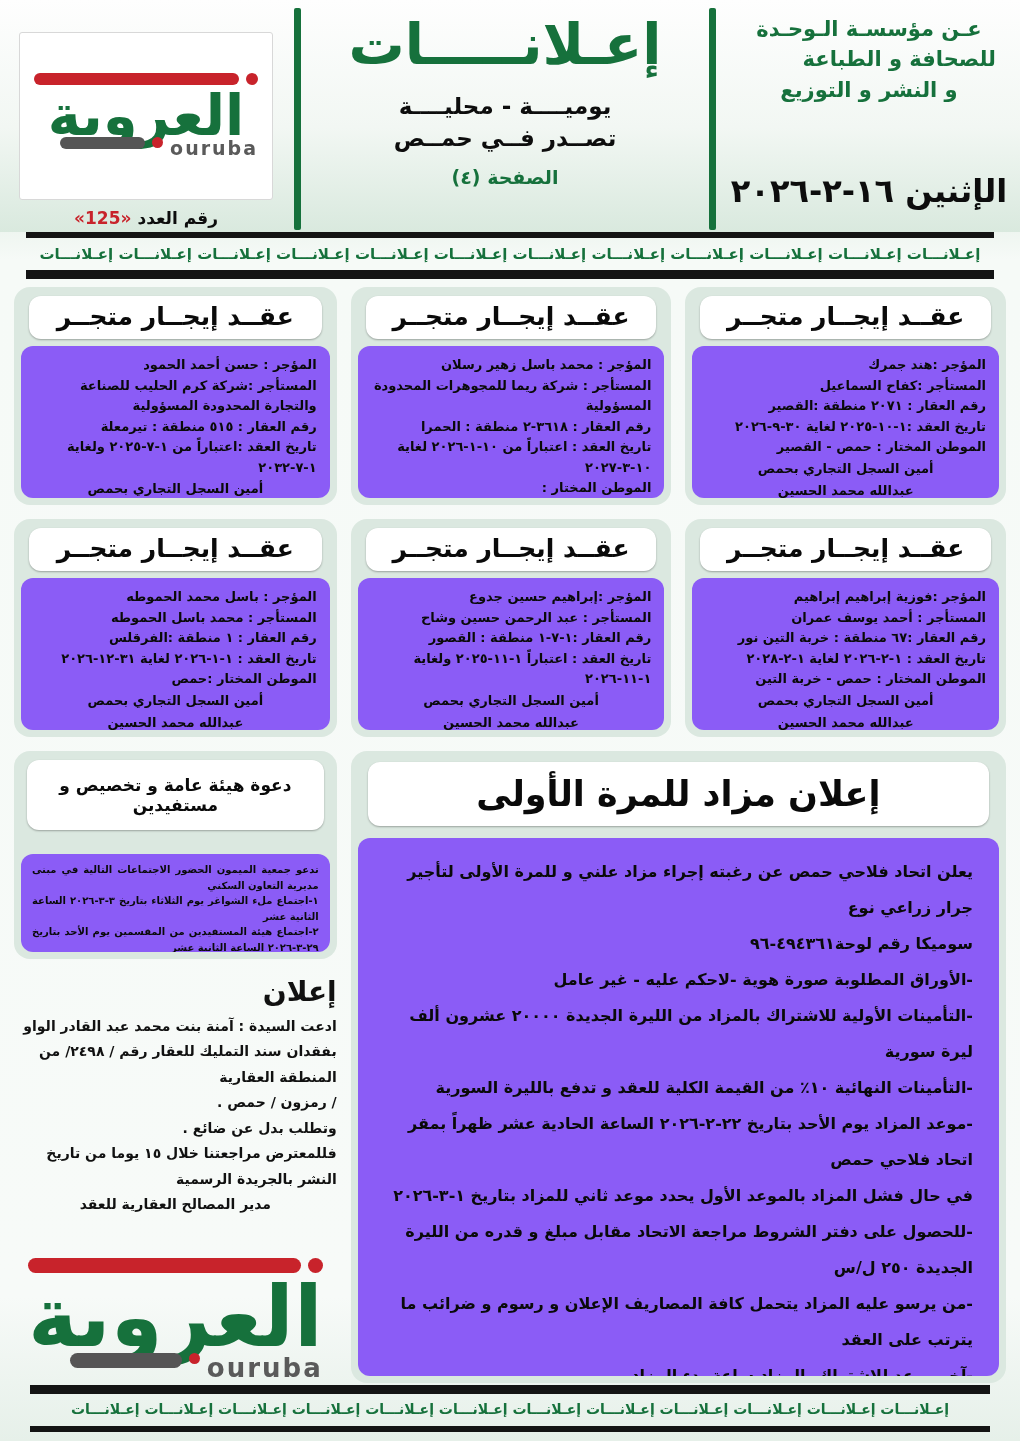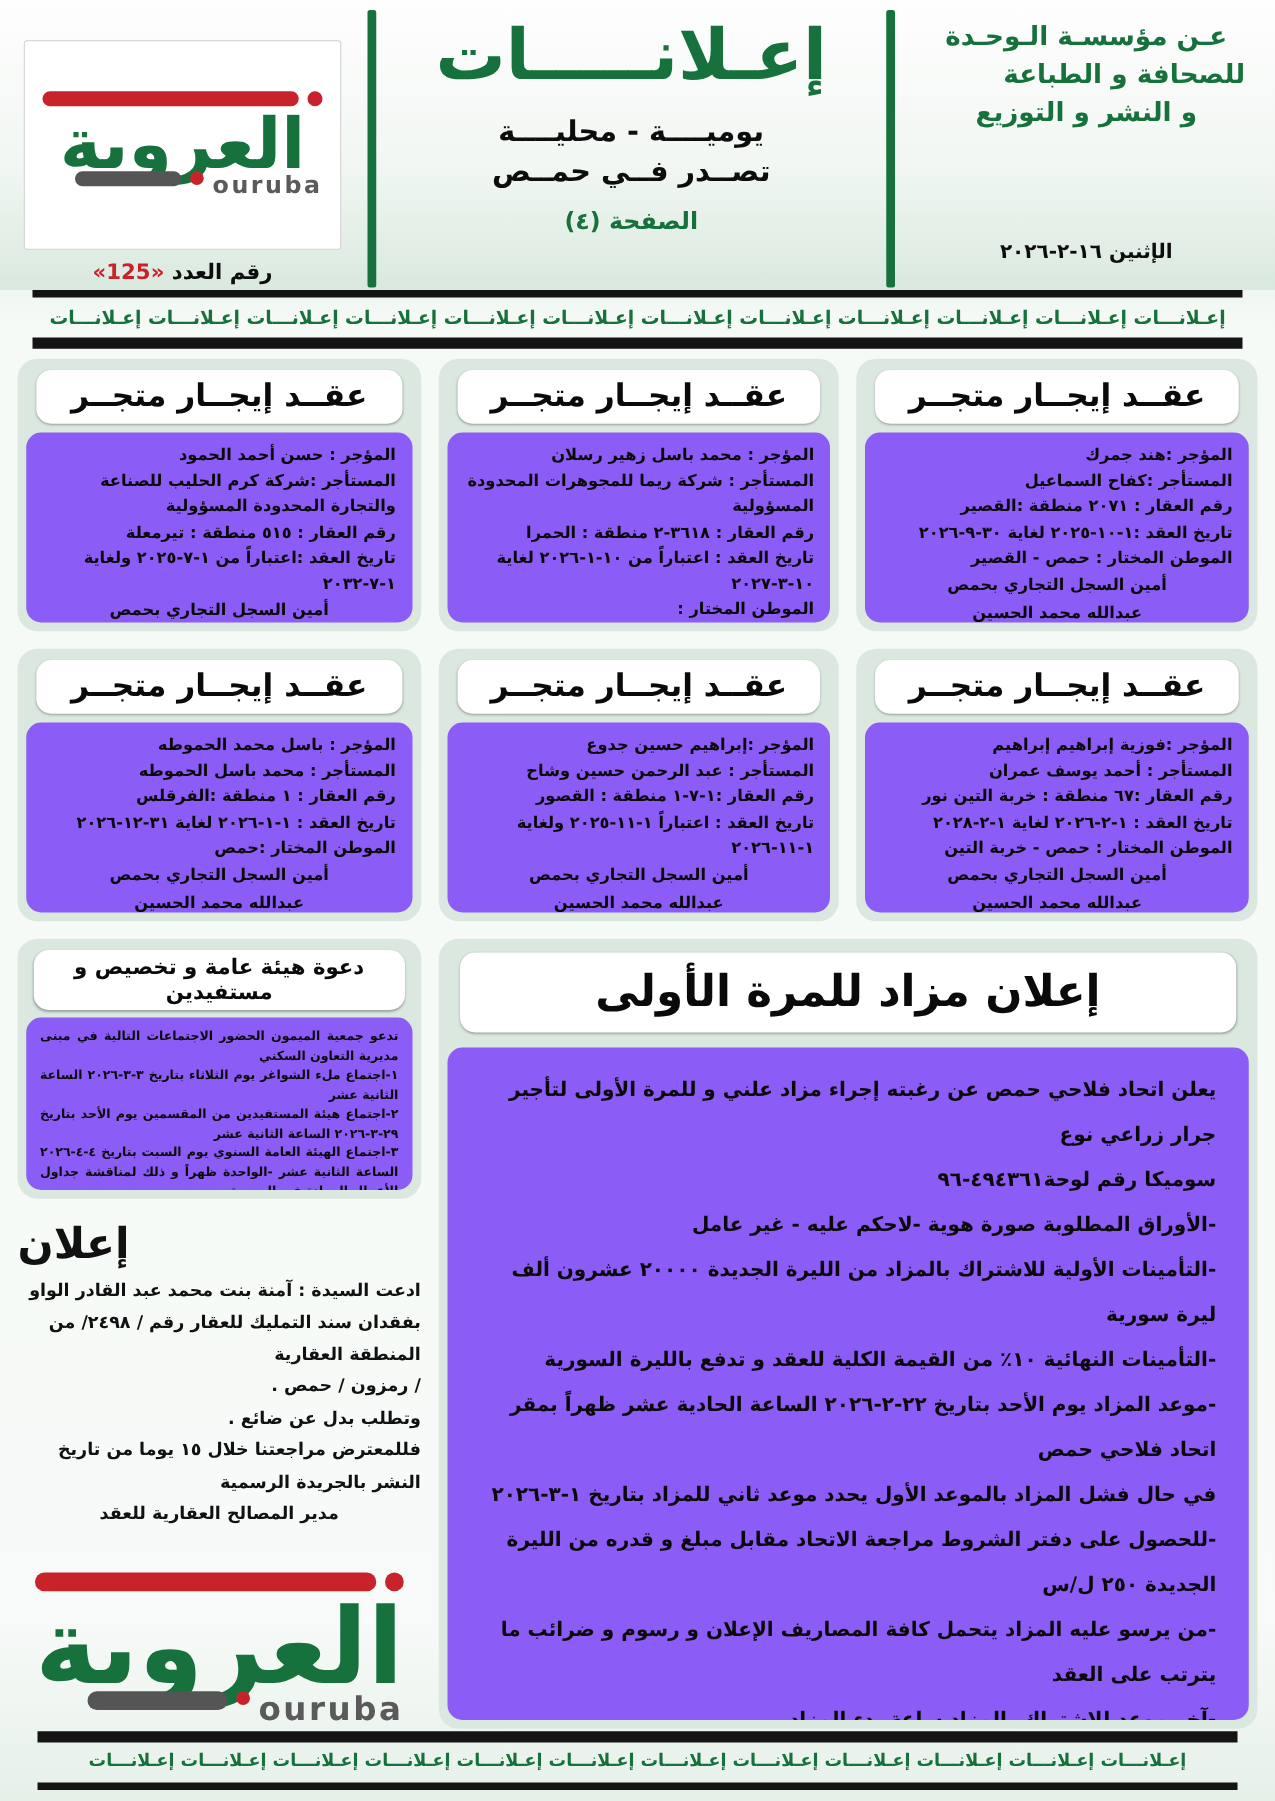--- a/index.html
+++ b/index.html
@@ -10,21 +10,21 @@
     background:linear-gradient(#ffffff 0%,#e3efe6 13%,#f6faf7 18%,#f7faf8 90%,#e6f0e9 100%);
     direction:rtl;
   }
   
   .masthead{height:232px;display:flex;align-items:stretch;
     background:linear-gradient(#fefefe 0%,#f2f7f3 55%,#d9e9de 100%);}
   .vbar{width:7px;background:#16713c;margin:8px 2px 2px;border-radius:2px;}
   .mast-left{width:282px;display:flex;flex-direction:column;text-align:center;padding:14px 10px 10px;}
   .org{color:#16713c;font-size:21px;line-height:1.45;}
   .org .org-line:nth-child(2){display:flex;justify-content:space-between;padding:0 14px;}
-  .mast-date{margin-top:auto;margin-bottom:12px;font-size:16px;color:#0d0d0d;letter-spacing:1px;}
+  .mast-date{margin-top:auto;margin-bottom:12px;font-size:32px;color:#0d0d0d;letter-spacing:1px;}
   .mast-center{flex:1;text-align:center;display:flex;flex-direction:column;}
   .mast-title{color:#16713c;font-size:56px;line-height:1.1;margin-top:14px;letter-spacing:2px;}
   .mast-sub{font-size:23px;color:#0d0d0d;line-height:1.4;margin-top:14px;}
   .mast-page{color:#16713c;font-size:19px;margin-top:12px;}
   .mast-right{width:292px;display:flex;flex-direction:column;align-items:center;padding-top:32px;}
   .logo-box{background:#fff;border:1px solid #d8d8d8;width:252px;height:166px;border-radius:3px;
     display:flex;align-items:center;justify-content:center;}
   .issue-line{margin-top:8px;font-size:17px;color:#0d0d0d;}
   .issue-line .num{color:#c8232b;font-family:"DejaVu Sans",sans-serif;}
   
@@ -65,25 +65,25 @@
     box-shadow:0 1px 2px rgba(0,0,0,.3);}
   .ad-body{background:#8b5cf6;border-radius:12px;flex:1;padding:9px 13px 6px;
     display:flex;flex-direction:column;font-size:13px;color:#0a0a0a;overflow:hidden;}
   .ad-lines{line-height:1.58;}
   .ad-center{text-align:center;line-height:1.7;}
   
   .big .ad-title{font-size:35px;margin:4px 10px 12px;padding:12px 8px;}
   .big .ad-body{font-size:16px;padding:16px 26px 25px;}
   .big .ad-lines{line-height:2.25;}
   
-  .small .ad-title{font-size:17px;margin:2px 6px 6px;padding:4px 6px;}
+  .small .ad-title{font-size:17px;margin:2px 6px 24px;padding:15px 6px;}
   .small .ad-body{font-size:10px;padding:8px 11px 5px;}
   .small .ad-lines{line-height:1.55;text-align:justify;}
   
-  .plain-title{text-align:left;font-size:34px;margin:2px 0 6px;}
+  .plain-title{text-align:right;font-size:28px;margin:2px 0 6px;}
   .plain-lines{font-size:14px;line-height:1.82;}
   .plain-center{text-align:center;font-size:14px;line-height:1.85;}
 </style>
 </head>
 <body>
 
 <header class="masthead">
   <div class="mast-left">
     <div class="org">
         <div class="org-line">عـن مؤسسـة الـوحـدة</div>

